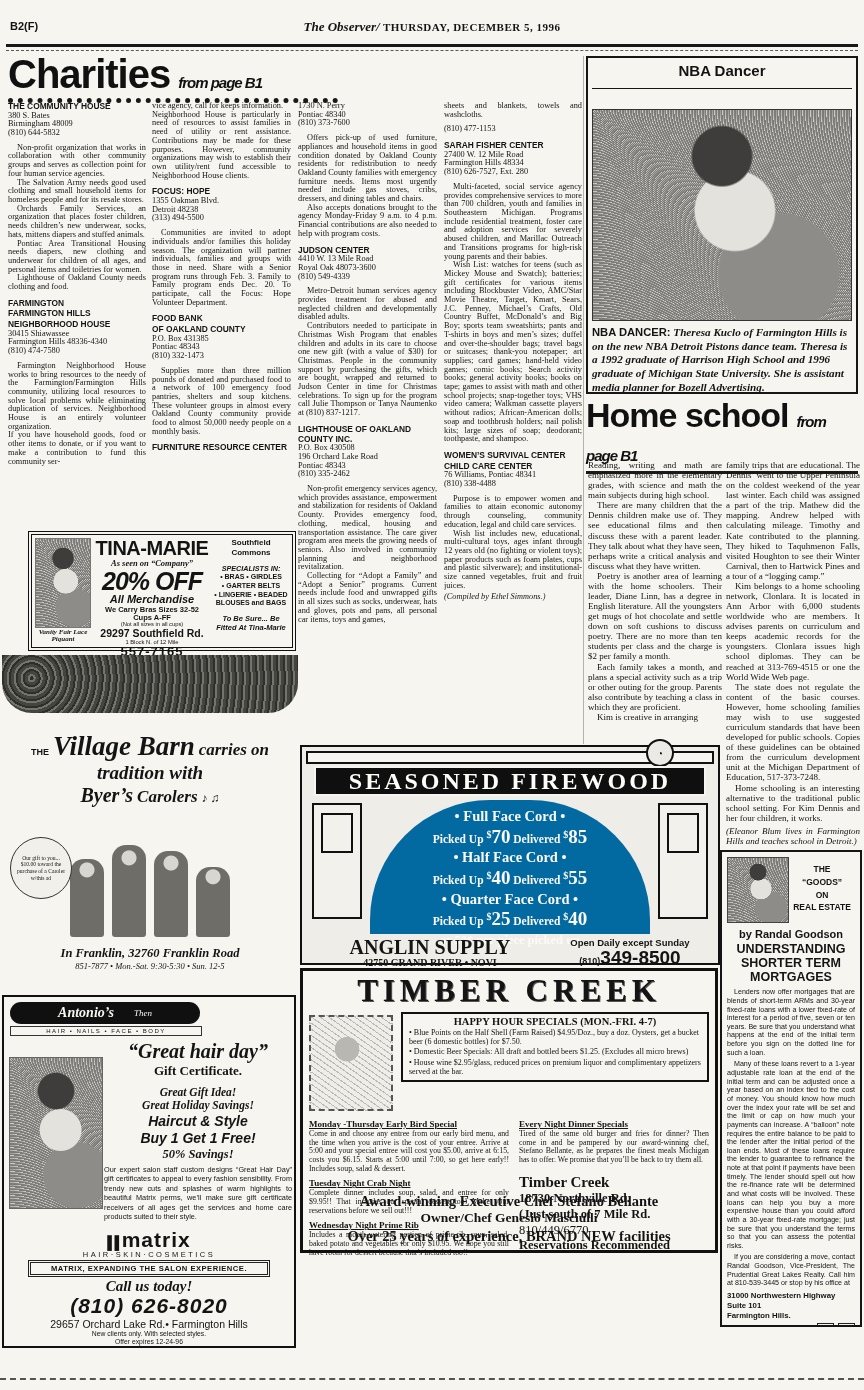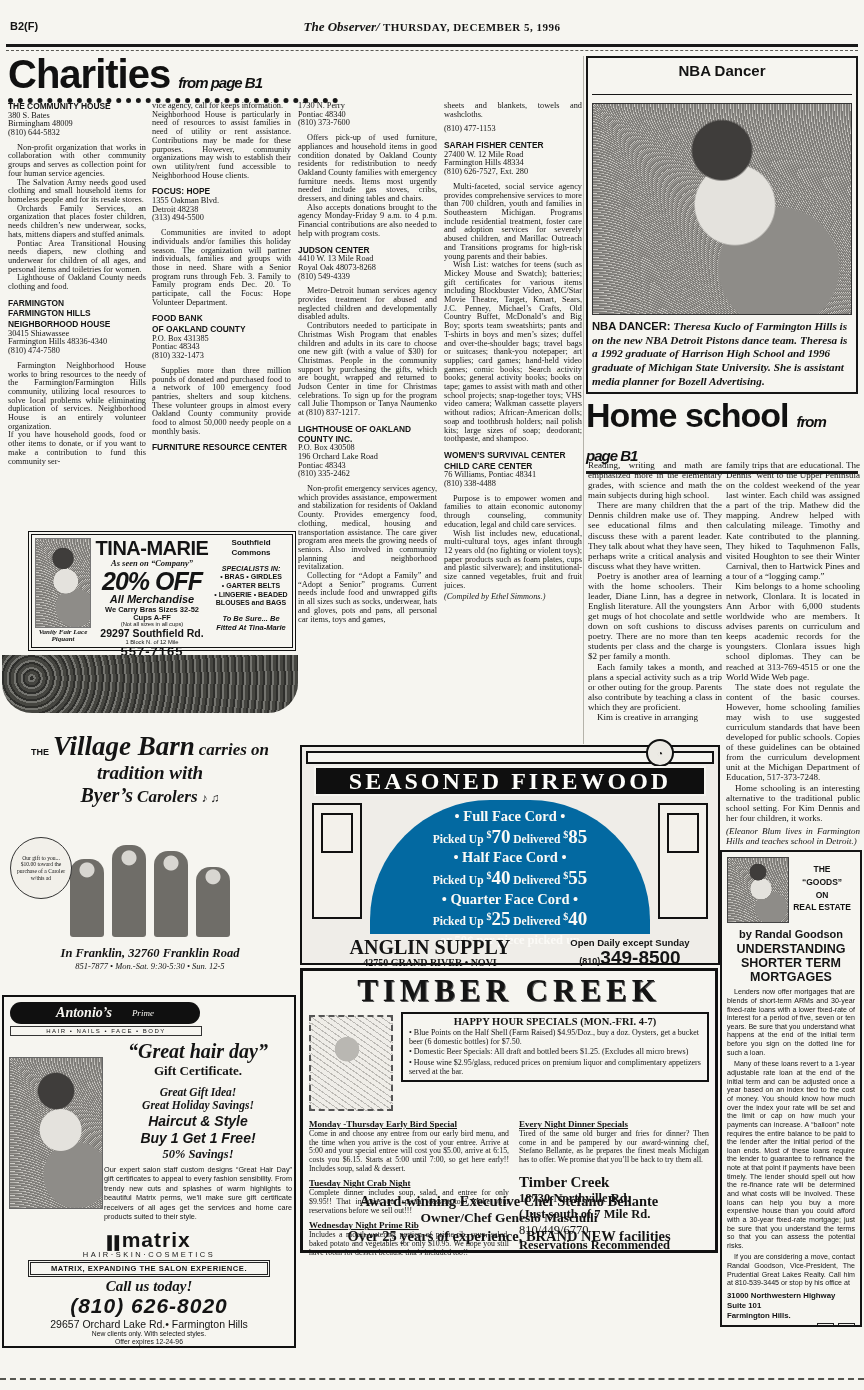--- a/index.html
+++ b/index.html
@@ -36,21 +36,21 @@
       radial-gradient(circle at 55% 48%, #e4e2dd 0 22%, rgba(0,0,0,0) 23%),
       radial-gradient(circle at 72% 78%, #8e8c88 0 24%, rgba(0,0,0,0) 25%),
       repeating-radial-gradient(circle at 0 0, #7e7c78 0 .8px, #d4d2cd 1.6px);}
   .sketch{background-color:#efede8;
     background-image:
       radial-gradient(circle at 45% 35%, #b9b7b2 0 16%, rgba(0,0,0,0) 17%),
       repeating-linear-gradient(35deg, rgba(90,90,85,.35) 0 1px, rgba(0,0,0,0) 1px 5px);}
   
   .nba-box{left:586px;top:56px;width:272px;height:338px;border:2px solid #161616;padding:4px;box-sizing:border-box;background:#f6f5f0;}
   .nba-title{font-family:"Liberation Sans",sans-serif;font-weight:bold;font-size:15px;text-align:center;
-             border-bottom:1px solid #161616;padding-bottom:15px;margin-bottom:8px;}
+             border-bottom:1px solid #161616;padding-bottom:9px;margin-bottom:20px;}
   .nba-photo{width:100%;height:212px;border:1px solid #333;box-sizing:border-box;}
   .nba-cap{font-size:11.2px;line-height:1.22;margin-top:5px;text-align:left;}
   .nba-cap .lead{font-family:"Liberation Sans",sans-serif;font-weight:bold;font-style:normal;}
   .nba-cap .rest{font-style:italic;font-weight:bold;}
   
   .goods-box{left:720px;top:850px;width:142px;height:477px;border:2px solid #151515;background:#f6f5f0;
              box-sizing:border-box;padding:5px;font-family:"Liberation Sans",sans-serif;overflow:hidden;}
   .goods-top{display:flex;}
   .goods-photo{width:60px;height:64px;flex:none;border:1px solid #444;}
   .goods-kicker{flex:1;text-align:center;font-weight:bold;font-size:8.5px;line-height:1.5;padding-top:6px;}
@@ -228,21 +228,21 @@
       <div class="bk-h">FURNITURE RESOURCE CENTER</div>
     </div>
   <div class="artcol" style="left:298px;top:102px;width:139px;height:640px;">
       <div class="bk-a">1730 N. Perry</div>
       <div class="bk-a">Pontiac 48340</div>
       <div class="bk-a">(810) 373-7600</div>
       <div class="bk-p">Offers pick-up of used furniture, appliances and household items in good condition donated by Oakland County residents for redistribution to needy Oakland County families with emergency furniture needs. Items most urgently needed include gas stoves, cribs, dressers, and dining tables and chairs.</div>
       <div class="bk-p">Also accepts donations brought to the agency Monday-Friday 9 a.m. to 4 p.m. Financial contributions are also needed to help with program costs.</div>
       <div class="bk-h">JUDSON CENTER</div>
       <div class="bk-a">4410 W. 13 Mile Road</div>
-      <div class="bk-a">Royal Oak 48073-8268</div>
+      <div class="bk-a">Royal Oak 48073-3600</div>
       <div class="bk-a">(810) 549-4339</div>
       <div class="bk-p">Metro-Detroit human services agency provides treatment for abused and neglected children and developmentally disabled adults.</div>
       <div class="bk-p">Contributors needed to participate in Christmas Wish Program that enables children and adults in its care to choose one new gift (with a value of $30) for Christmas. People in the community support by purchasing the gifts, which are bought, wrapped and returned to Judson Center in time for Christmas celebrations. To sign up for the program call Julie Thompson or Tanya Naumenko at (810) 837-1217.</div>
       <div class="bk-h">LIGHTHOUSE OF OAKLAND COUNTY INC.</div>
       <div class="bk-a">P.O. Box 430508</div>
       <div class="bk-a">196 Orchard Lake Road</div>
       <div class="bk-a">Pontiac 48343</div>
       <div class="bk-a">(810) 335-2462</div>
       <div class="bk-p">Non-profit emergency services agency, which provides assistance, empowerment and stabilization for residents of Oakland County. Provides emergency food, clothing, medical, housing and transportation assistance. The care giver program area meets the growing needs of seniors. Also involved in community planning and neighborhood revitalization.</div>
       <div class="bk-p">Collecting for “Adopt a Family” and “Adopt a Senior” programs. Current needs include food and unwrapped gifts in all sizes such as socks, underwear, hats and gloves, pots and pans, all personal car items, toys and games,</div>
@@ -449,21 +449,21 @@
     <div class="abs tc-foot">
       <div class="tc-f1">Award-winning Executive Chef Stefano Bellante</div>
       <div class="tc-f2">Owner/Chef Genesio Masciulli</div>
       <div class="tc-f3">Over 25 years of experience, BRAND NEW facilities</div>
     </div>
   </div>
 
   <div class="abs salon-box">
     <div class="abs salon-ribbon">
       <span class="salon-name">Antonio’s</span>
-      <span class="salon-word">Prime</span>
+      <span class="salon-word">Then</span>
     </div>
     <div class="abs salon-sub">HAIR • NAILS • FACE • BODY</div>
     <div class="abs salon-photo halftone"></div>
     <div class="abs salon-right">
       <div class="s-ghd">“Great hair day”</div>
       <div class="s-gc">Gift Certificate.</div>
       <div class="s-promo">Great Gift Idea!</div>
       <div class="s-promo" style="margin-top:0;">Great Holiday Savings!</div>
       <div class="s-deal">Haircut &amp; Style</div>
       <div class="s-deal">Buy 1 Get 1 Free!</div>

